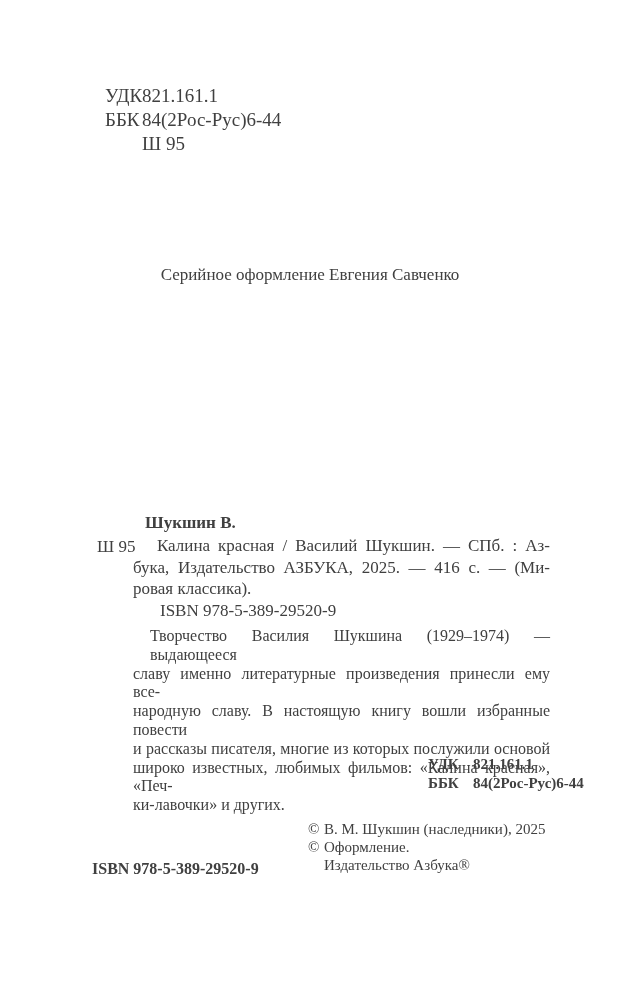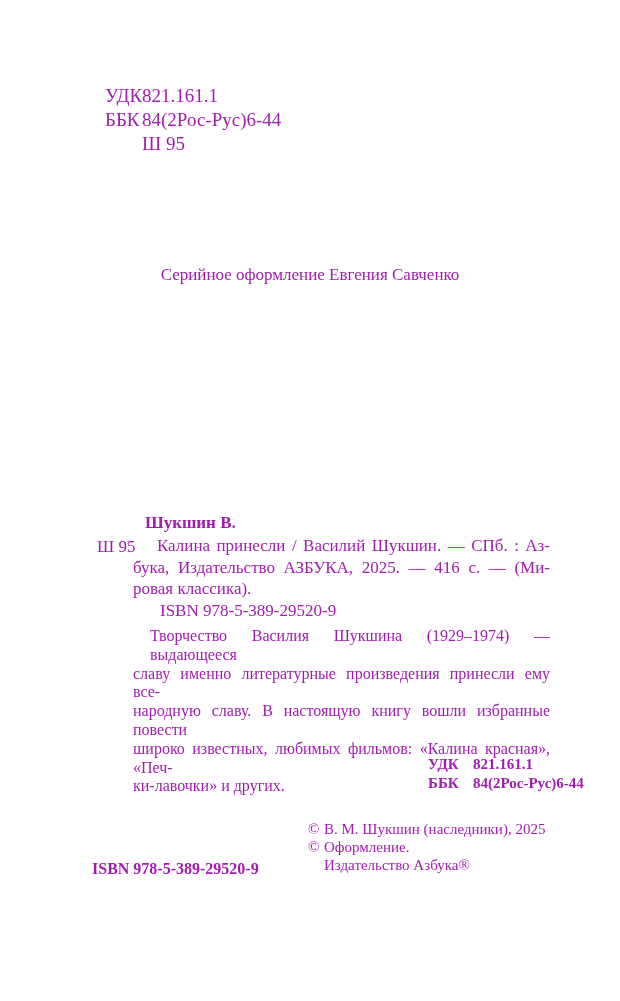--- a/index.html
+++ b/index.html
@@ -2,21 +2,21 @@
 <html><head>
 <meta charset="utf-8">
 <style>
   html, body { margin: 0; padding: 0; background: #e9e9e9; }
   .page {
     position: relative;
     width: 620px;
     height: 1001px;
     margin: 0 auto;
     background: #ffffff;
-    color: #a21caf;
+    color: #404040;
     font-family: "Liberation Serif", "DejaVu Serif", serif;
     overflow: hidden;
   }
 
   
   .top-codes {
     position: absolute;
     left: 105px;
     top: 84px;
     font-size: 19px;
@@ -125,30 +125,31 @@
       <span>Ш 95</span>
     </div>
   </div>
 
   <div class="series-note">Серийное оформление Евгения Савченко</div>
 
   <div class="author-heading">Шукшин В.</div>
 
   <div class="entry-block">
     <span class="hanging-code">Ш 95</span>
-    <div class="jline entry-l0">Калина принесли / Василий Шукшин. — СПб. : Аз-</div>
+    <div class="jline entry-l0">Калина красная / Василий Шукшин. — СПб. : Аз-</div>
     <div class="jline">бука, Издательство АЗБУКА, 2025. — 416 с. — (Ми-</div>
     <div>ровая классика).</div>
     <div class="isbn-line">ISBN 978-5-389-29520-9</div>
   </div>
 
   <div class="annotation">
     <div class="jline annot-l0">Творчество Василия Шукшина (1929–1974) — выдающееся</div>
     <div class="jline">славу именно литературные произведения принесли ему все-</div>
     <div class="jline">народную славу. В настоящую книгу вошли избранные повести</div>
+    <div class="jline">и рассказы писателя, многие из которых послужили основой</div>
     <div class="jline">широко известных, любимых фильмов: «Калина красная», «Печ-</div>
     <div>ки-лавочки» и других.</div>
   </div>
 
   <div class="bottom-codes">
     <div class="row">
       <span class="lbl">УДК</span>
       <span>821.161.1</span>
     </div>
     <div class="row">

